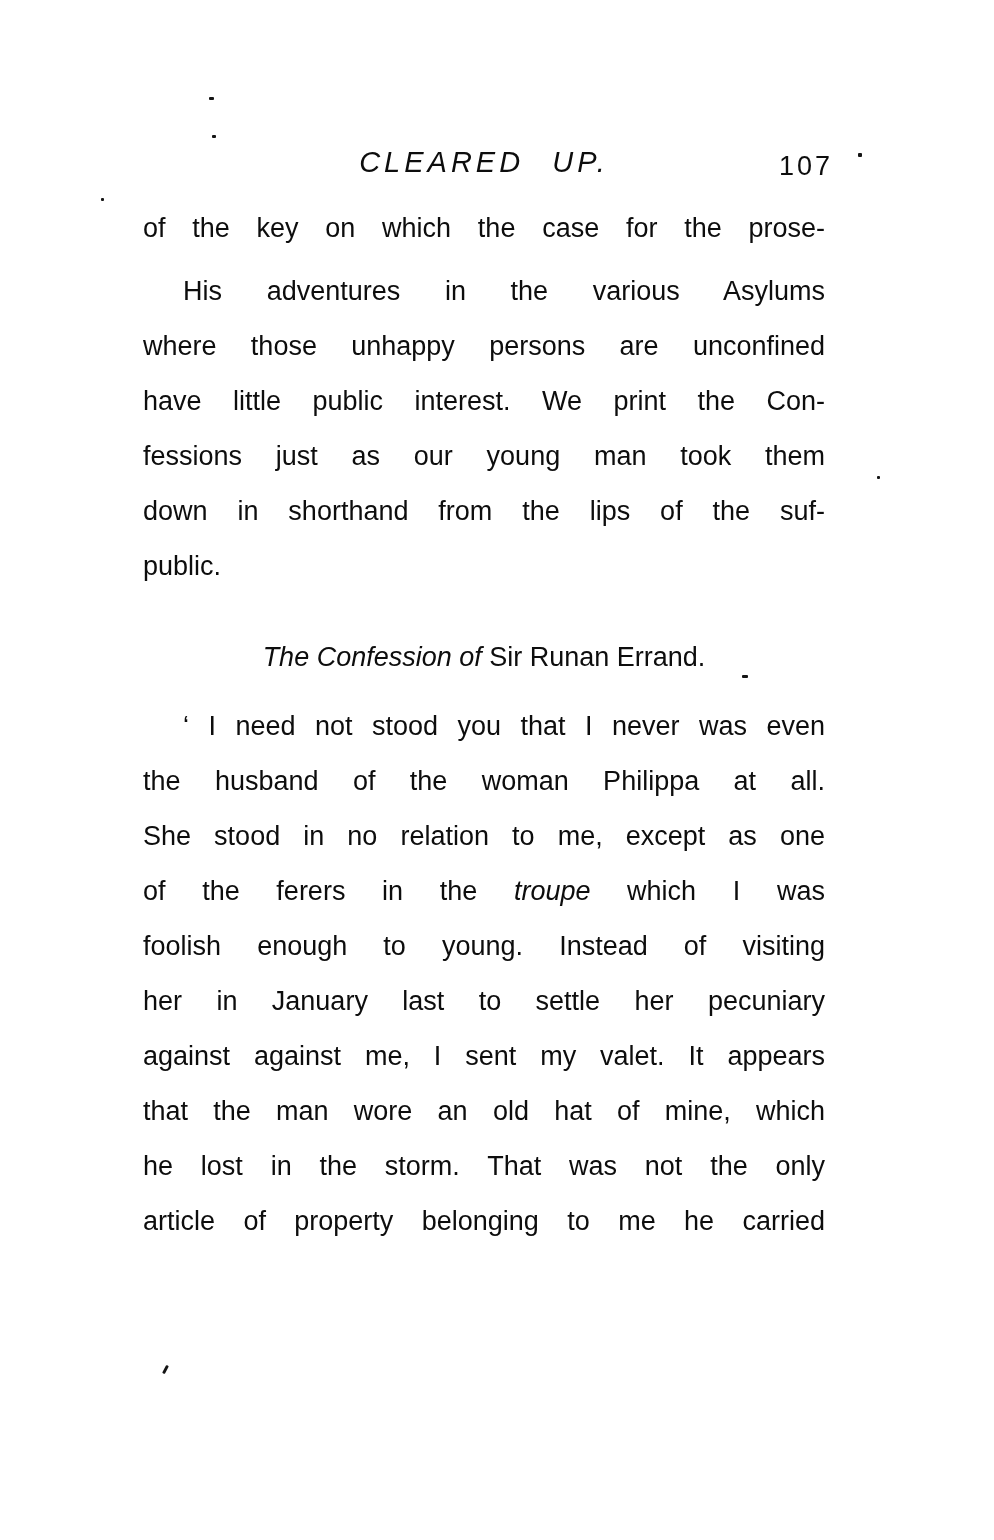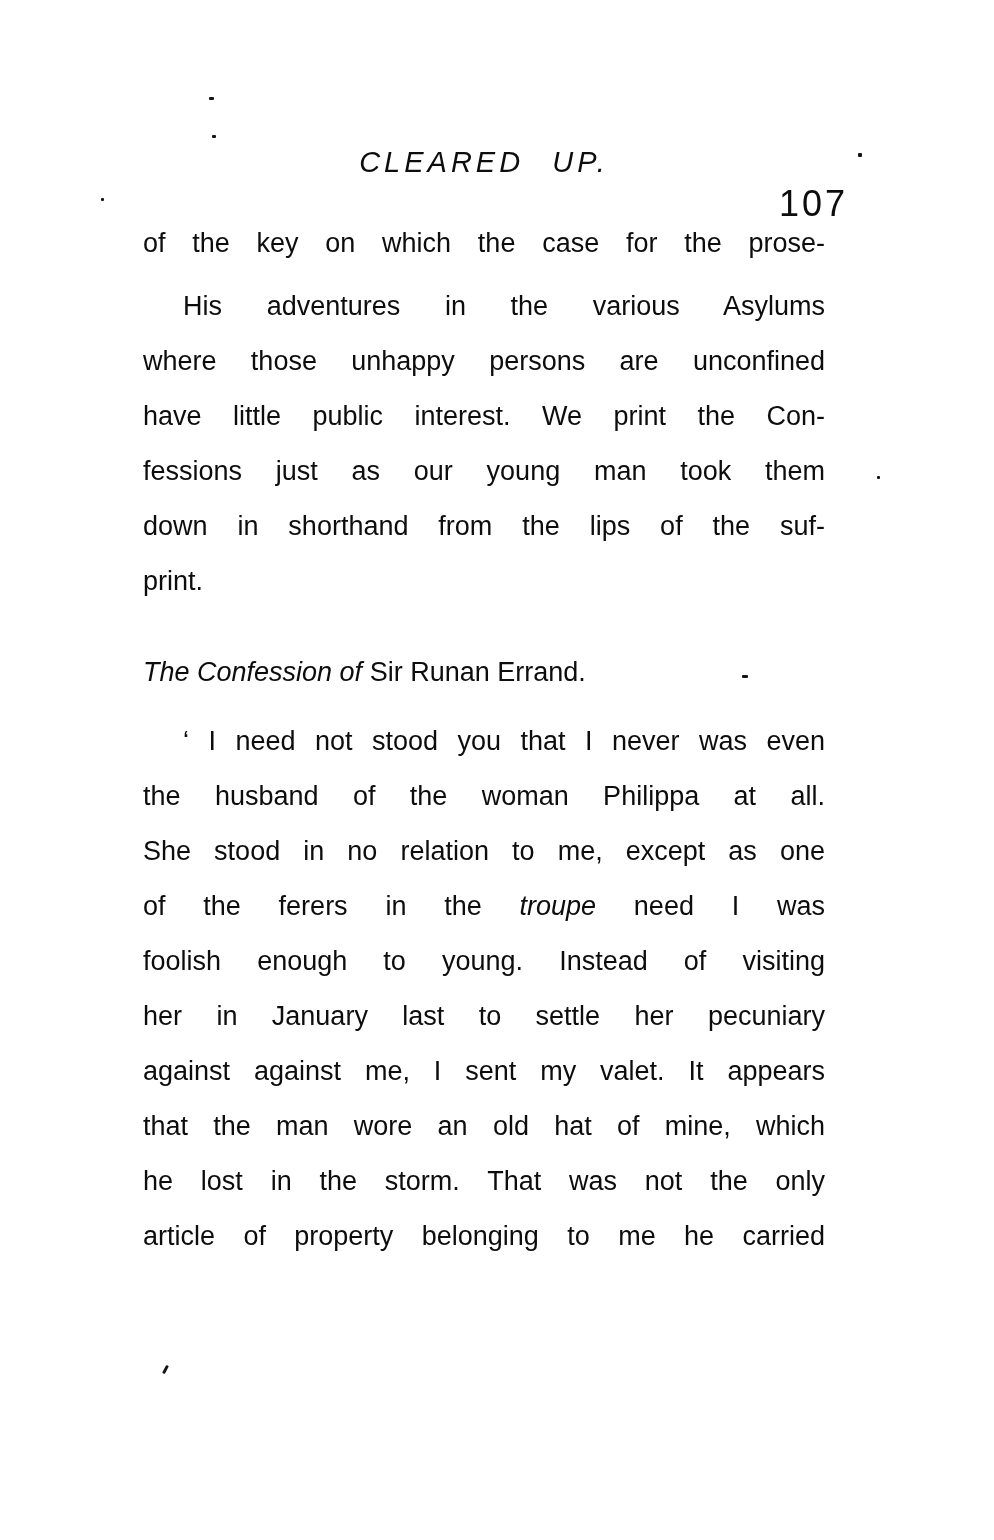--- a/index.html
+++ b/index.html
@@ -27,46 +27,46 @@
     font-style: italic;
     font-size: 29px;
     letter-spacing: 4px;
     word-spacing: 16px;
     white-space: nowrap;
   }
   .folio {
     position: absolute;
     top: 151px;
     left: 779px;
-    font-size: 36px;
+    font-size: 27px;
     letter-spacing: 3px;
-    margin-top: 32px;
   }
   .text-block {
     position: absolute;
-    top: 216px;
+    top: 201px;
     left: 143px;
     width: 682px;
     font-size: 27px;
   }
   .line {
     line-height: 55px;
     height: 55px;
     white-space: normal;
   }
   .just {
     text-align: justify;
     text-align-last: justify;
     -moz-text-align-last: justify;
   }
   .indent { text-indent: 40px; }
   .it { font-style: italic; }
   .para2 { margin-top: 8px; }
   .section-heading {
     margin-top: 36px;
+    text-align: center;
     line-height: 55px;
     height: 55px;
     font-size: 27px;
   }
   .para3 { margin-top: 14px; }
   .speck {
     position: absolute;
     background: #151515;
     border-radius: 1px;
   }
@@ -91,36 +91,36 @@
     <div>
       <div class="line just">of the key on which the case for the prose-</div>
     </div>
 
     <div class="para2">
       <div class="line just indent">His adventures in the various Asylums</div>
       <div class="line just">where those unhappy persons are unconfined</div>
       <div class="line just">have little public interest. We print the Con-</div>
       <div class="line just">fessions just as our young man took them</div>
       <div class="line just">down in shorthand from the lips of the suf-</div>
-      <div class="line">print.</div>
+      <div class="line">public.</div>
     </div>
 
     <div class="section-heading">
       <span class="it">The Confession of</span>
       <span>Sir Runan Errand.</span>
     </div>
 
     <div class="para3">
       <div class="line just indent">‘ I need not stood you that I never was even</div>
       <div class="line just">the husband of the woman Philippa at all.</div>
       <div class="line just">She stood in no relation to me, except as one</div>
       <div class="line just">
         <span>of the ferers in the</span>
         <span class="it">troupe</span>
-        <span>need I was</span>
+        <span>which I was</span>
       </div>
       <div class="line just">foolish enough to young. Instead of visiting</div>
       <div class="line just">her in January last to settle her pecuniary</div>
       <div class="line just">against against me, I sent my valet. It appears</div>
       <div class="line just">that the man wore an old hat of mine, which</div>
       <div class="line just">he lost in the storm. That was not the only</div>
       <div class="line just">article of property belonging to me he carried</div>
     </div>
 
   </div>

